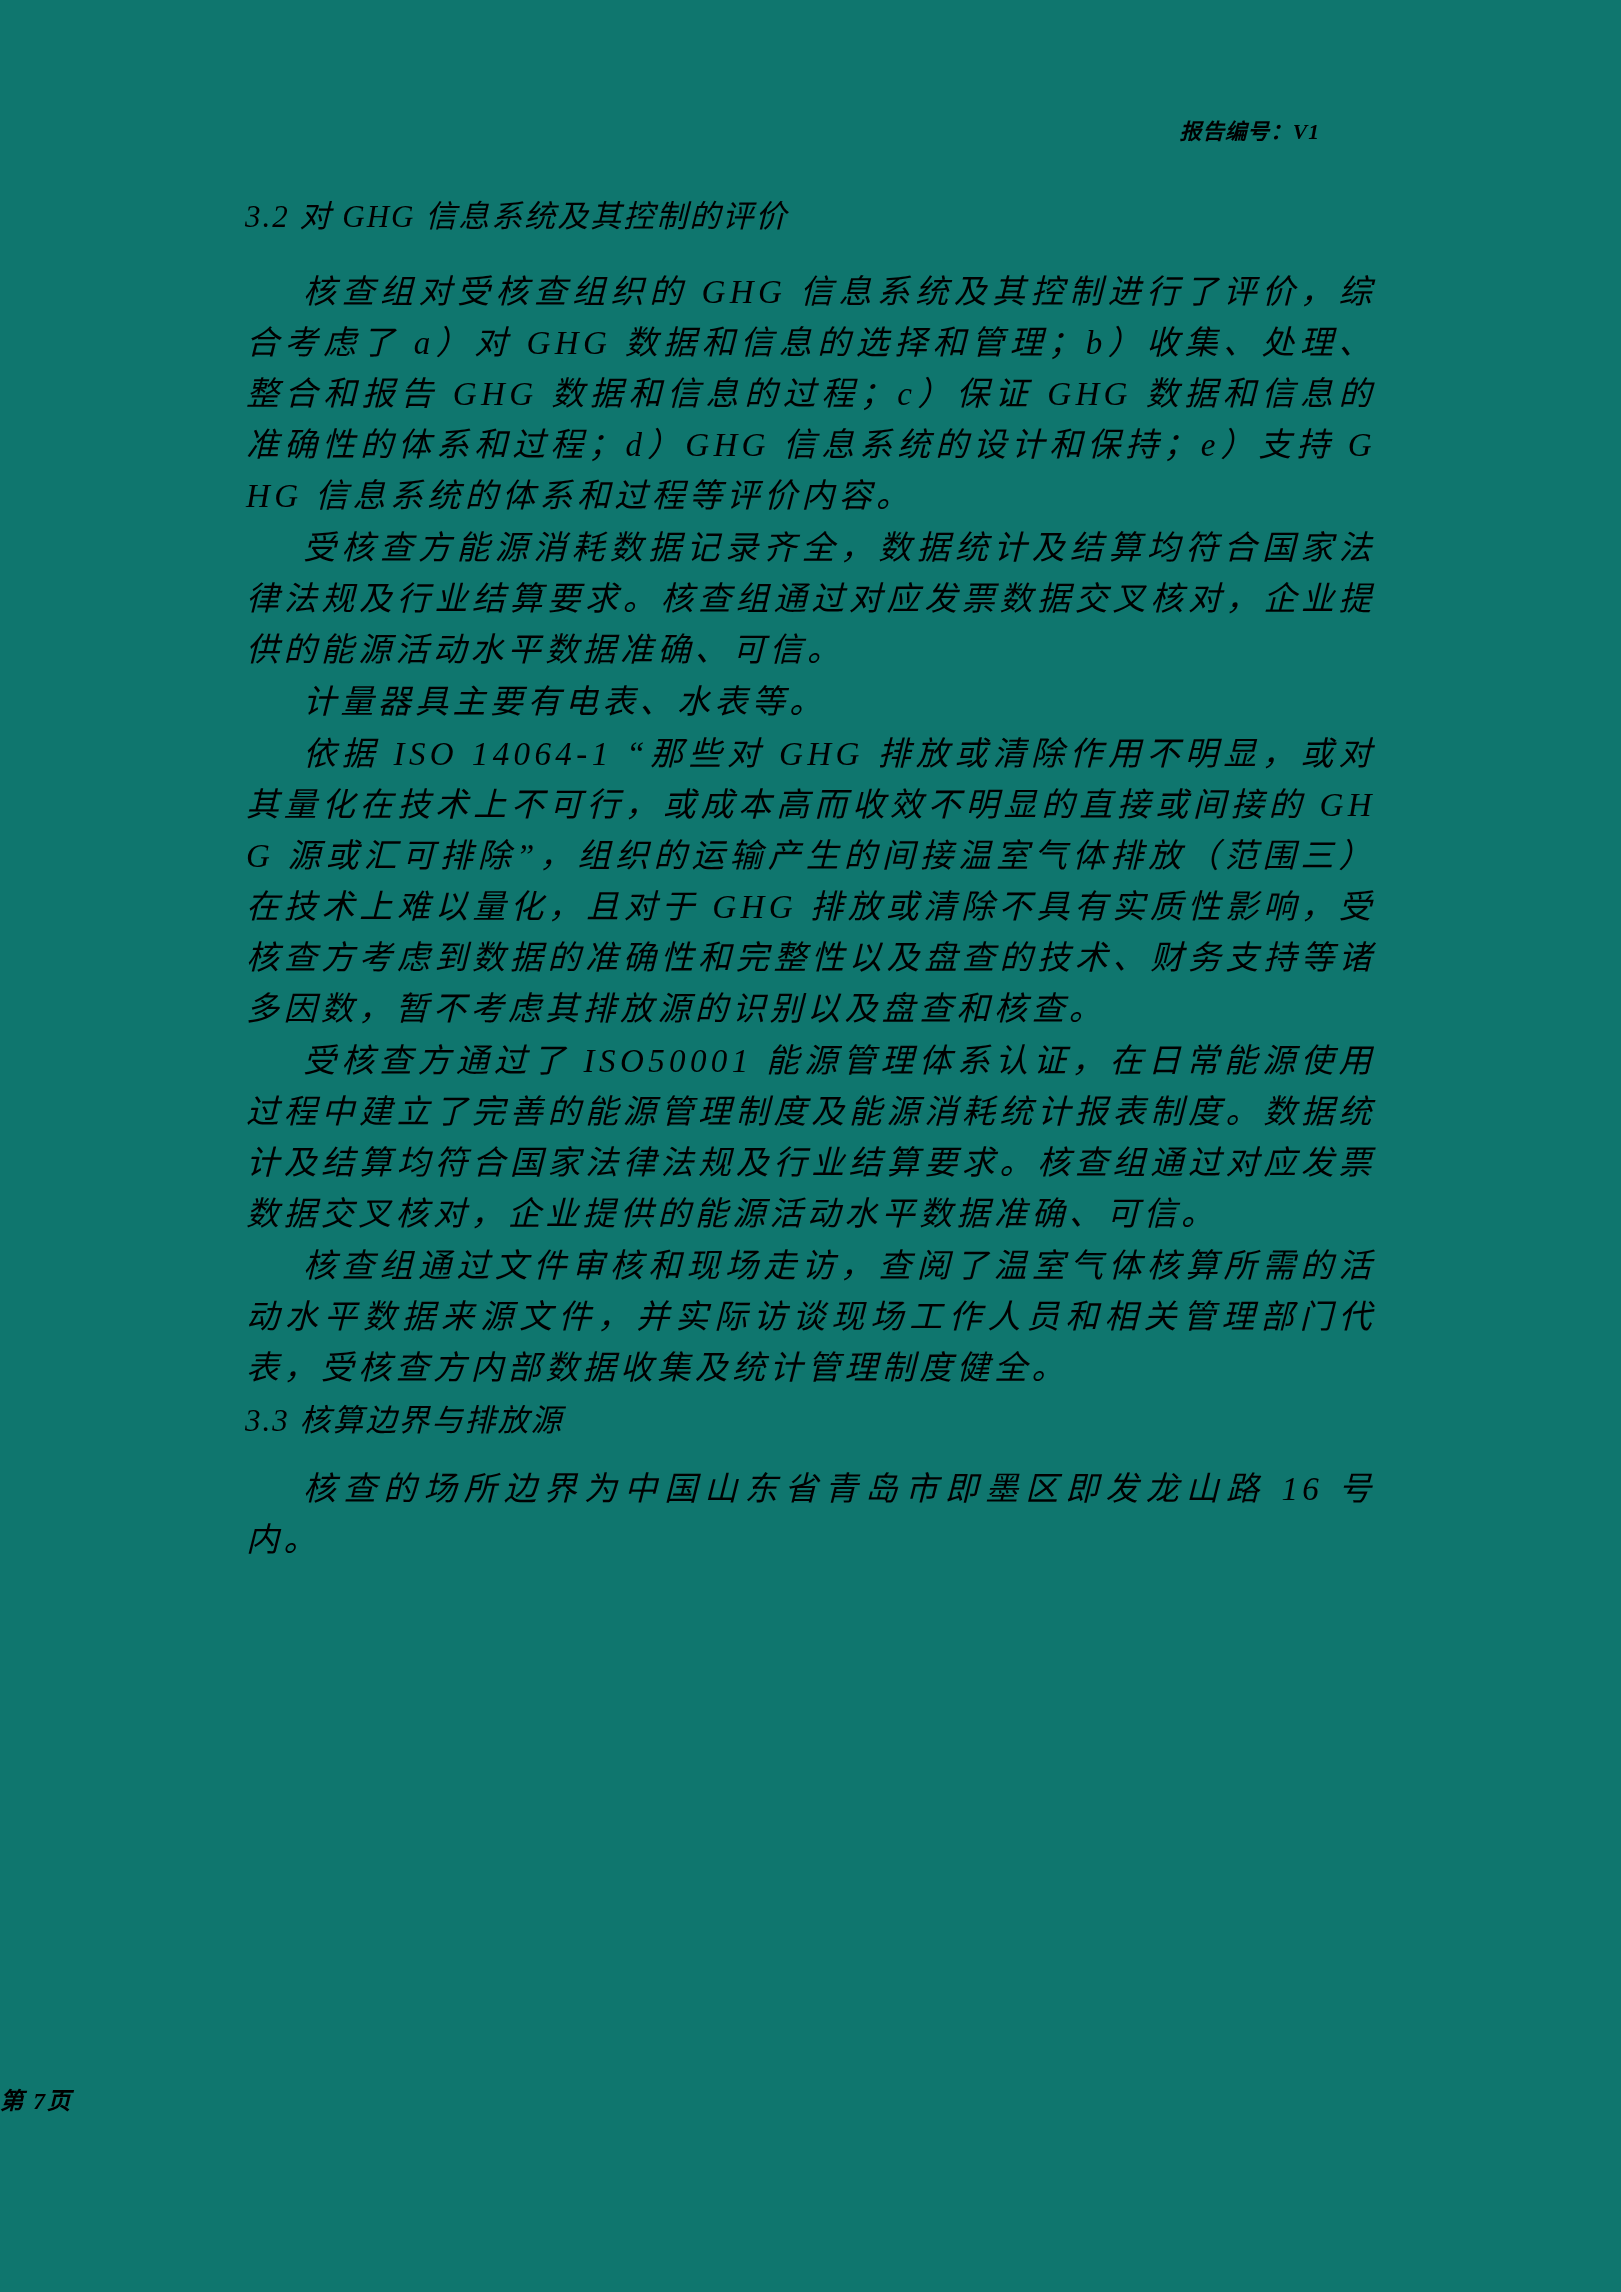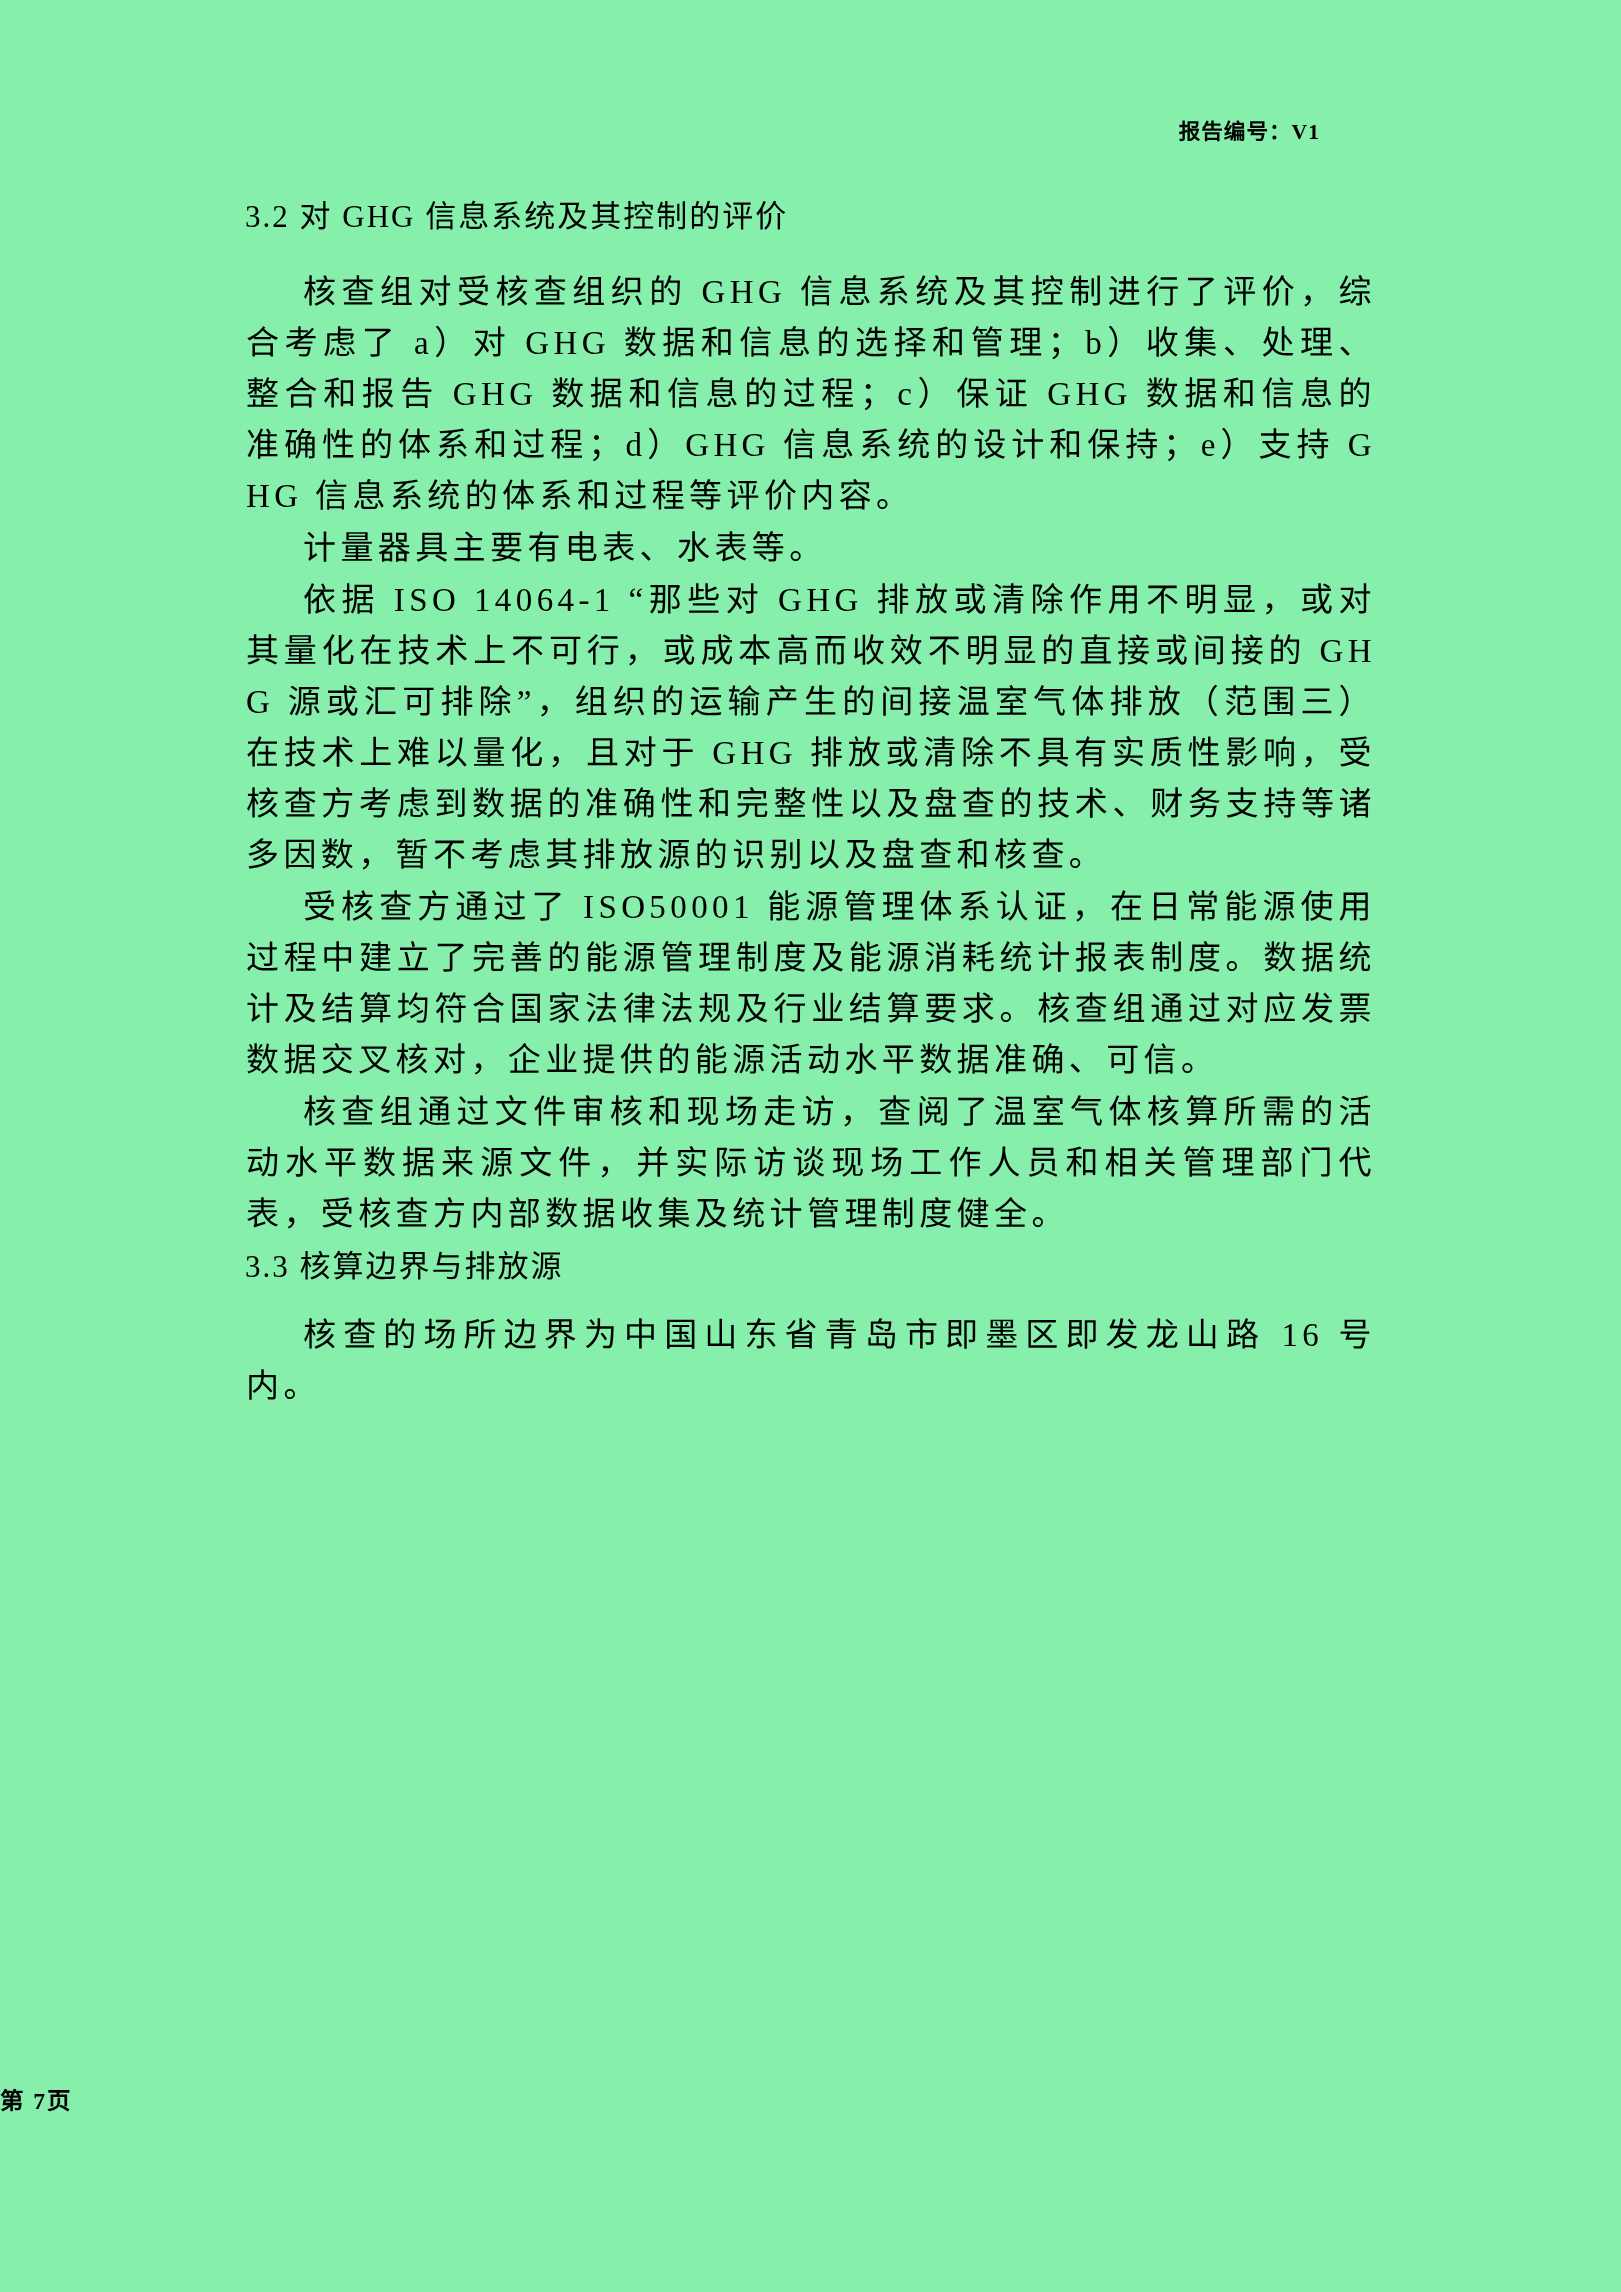--- a/index.html
+++ b/index.html
@@ -4,24 +4,25 @@
 <style>
   html, body {
     margin: 0;
     padding: 0;
     background: #ffffff;
   }
   .page {
     position: relative;
     width: 1621px;
     height: 2293px;
-    background: #86efac;
+    background: #0f766e;
     color: #000000;
     font-family: "Liberation Serif", "DejaVu Serif", serif;
     overflow: hidden;
+    font-style: italic;
   }
   .report-no {
     position: absolute;
     top: 114px;
     right: 301px;
     font-size: 21.6px;
     font-weight: bold;
     letter-spacing: 1px;
     white-space: nowrap;
   }
@@ -71,20 +72,21 @@
 
   <div class="report-no">报告编号：V1</div>
 
   <div class="content">
 
     <h2 class="section-title">3.2 对 GHG 信息系统及其控制的评价</h2>
 
     <p class="body">核查组对受核查组织的 GHG 信息系统及其控制进行了评价，综合考虑了 a）对 GHG 数据和信息的选择和管理；b）收集、处理、整合和报告 GHG 数据和信息的过程；c）保证 GHG 数据和信息的准确性的体系和过程；d）GHG 信息系统的设计和保持；e）支持 GHG 信息系统的体系和过程等评价内容。</p>
 
 
+    <p class="body">受核查方能源消耗数据记录齐全，数据统计及结算均符合国家法律法规及行业结算要求。核查组通过对应发票数据交叉核对，企业提供的能源活动水平数据准确、可信。</p>
 
     <p class="body">计量器具主要有电表、水表等。</p>
 
     <p class="body">依据 ISO 14064-1 “那些对 GHG 排放或清除作用不明显，或对其量化在技术上不可行，或成本高而收效不明显的直接或间接的 GHG 源或汇可排除”，组织的运输产生的间接温室气体排放（范围三）在技术上难以量化，且对于 GHG 排放或清除不具有实质性影响，受核查方考虑到数据的准确性和完整性以及盘查的技术、财务支持等诸多因数，暂不考虑其排放源的识别以及盘查和核查。</p>
 
     <p class="body">受核查方通过了 ISO50001 能源管理体系认证，在日常能源使用过程中建立了完善的能源管理制度及能源消耗统计报表制度。数据统计及结算均符合国家法律法规及行业结算要求。核查组通过对应发票数据交叉核对，企业提供的能源活动水平数据准确、可信。</p>
 
     <p class="body">核查组通过文件审核和现场走访，查阅了温室气体核算所需的活动水平数据来源文件，并实际访谈现场工作人员和相关管理部门代表，受核查方内部数据收集及统计管理制度健全。</p>
 
     <h2 class="section-title second">3.3 核算边界与排放源</h2>

